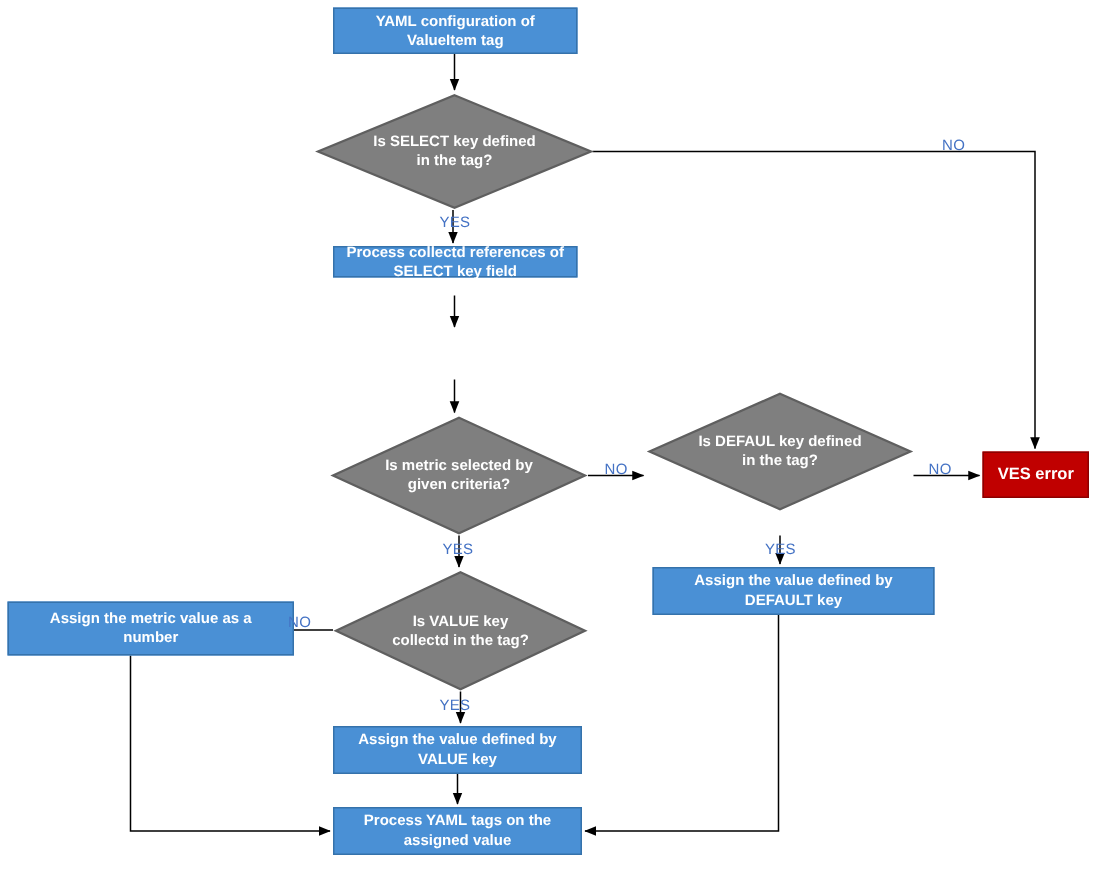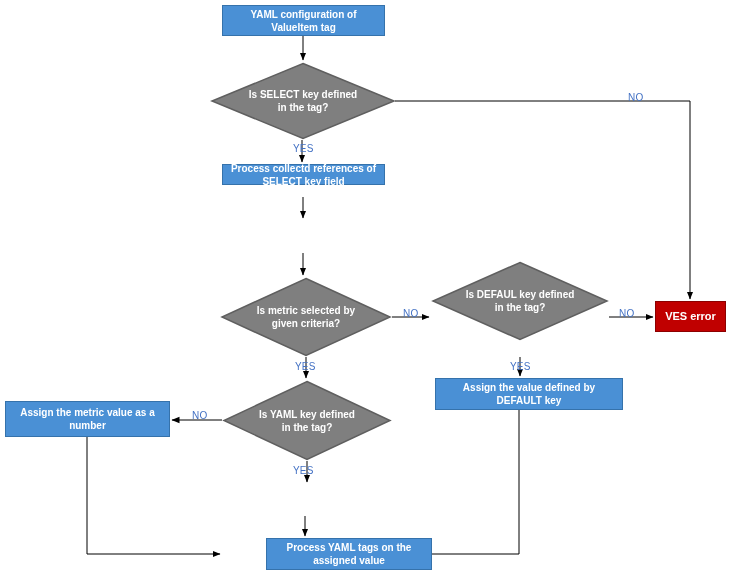--- a/index.html
+++ b/index.html
@@ -82,26 +82,29 @@
 
 
   <div class="node error" style="left:655px;top:301px;width:71px;height:31px;">
     <span>VES error</span>
   </div>
 
   <div class="node process" style="left:435px;top:378px;width:188px;height:32px;">
     <span>Assign the value defined by DEFAULT key</span>
   </div>
 
-  <div class="node process" style="left:5px;top:401px;width:165px;height:36px;">
+  <div class="node process" style="left:5px;top:401px;width:191px;height:36px;">
     <span style="max-width:140px;">Assign the metric value as a number</span>
   </div>
 
+  <div class="node process" style="left:222px;top:484px;width:166px;height:32px;">
+    <span>Assign the value defined by VALUE key</span>
+  </div>
 
-  <div class="node process" style="left:222px;top:538px;width:166px;height:32px;margin-left:44px;">
+  <div class="node process" style="left:222px;top:538px;width:166px;height:32px;">
     <span>Process YAML tags on the assigned value</span>
   </div>
 
   <div class="node decision" style="left:210px;top:62px;width:186px;height:78px;">
     <svg width="186" height="78">
       <polygon points="93,1.5 184,39 93,76.5 2,39" style="fill:var(--decision-fill);stroke:var(--decision-border);stroke-width:1.5"></polygon>
     </svg>
     <span class="dlabel" style="padding:0 38px;">Is SELECT key defined in the tag?</span>
   </div>
 
@@ -116,21 +119,21 @@
     <svg width="178" height="80">
       <polygon points="89,1.5 176,40 89,78.5 2,40" style="fill:var(--decision-fill);stroke:var(--decision-border);stroke-width:1.5"></polygon>
     </svg>
     <span class="dlabel" style="padding:0 34px;">Is DEFAUL key defined in the tag?</span>
   </div>
 
   <div class="node decision" style="left:222px;top:380px;width:170px;height:81px;">
     <svg width="170" height="81">
       <polygon points="85,1.5 168,40.5 85,79.5 2,40.5" style="fill:var(--decision-fill);stroke:var(--decision-border);stroke-width:1.5"></polygon>
     </svg>
-    <span class="dlabel" style="padding:0 34px;">Is YAML key defined in the tag?</span>
+    <span class="dlabel" style="padding:0 34px;">Is VALUE key collectd in the tag?</span>
   </div>
 
   <span class="edge-label" style="left:293px;top:143px;">YES</span>
   <span class="edge-label" style="left:628px;top:92px;">NO</span>
   <span class="edge-label" style="left:403px;top:308px;">NO</span>
   <span class="edge-label" style="left:619px;top:308px;">NO</span>
   <span class="edge-label" style="left:510px;top:361px;">YES</span>
   <span class="edge-label" style="left:295px;top:361px;">YES</span>
   <span class="edge-label" style="left:192px;top:410px;">NO</span>
   <span class="edge-label" style="left:293px;top:465px;">YES</span>

